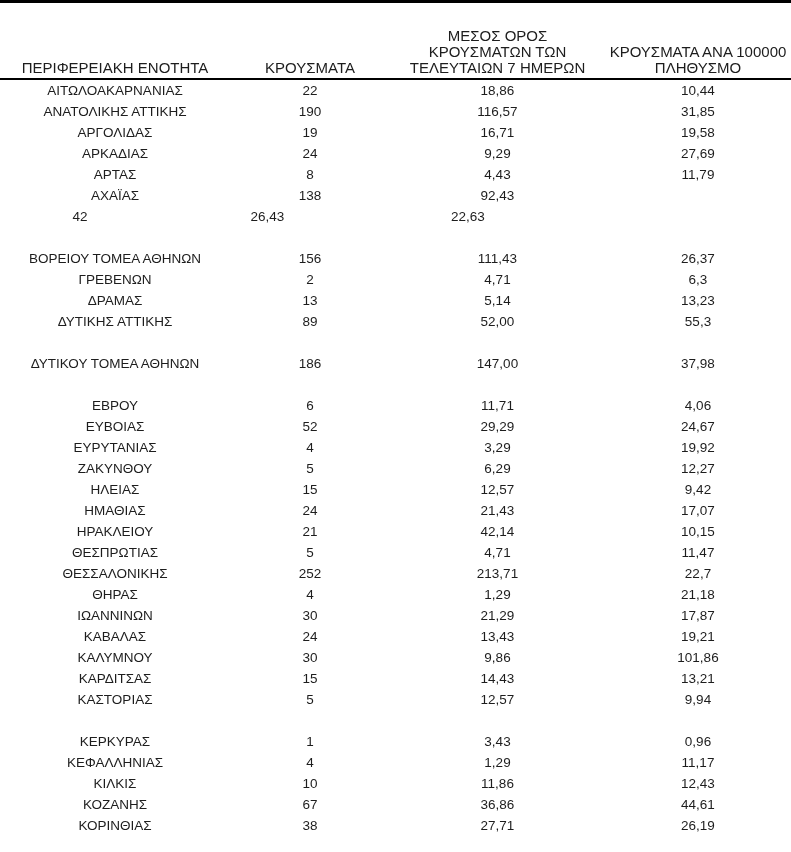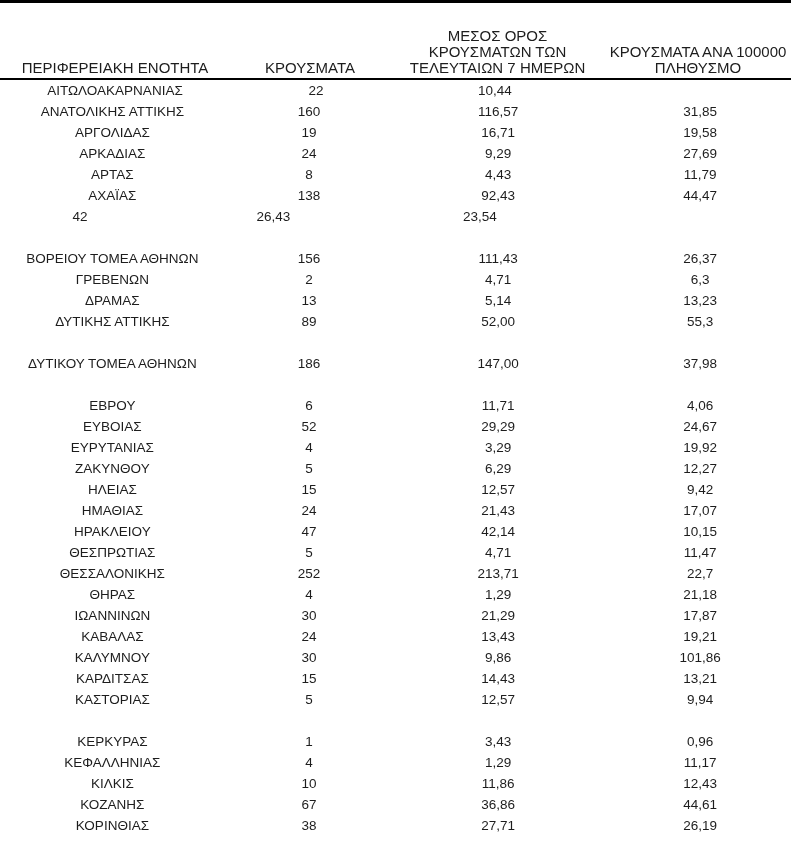--- a/index.html
+++ b/index.html
@@ -39,21 +39,20 @@
     background: #000000;
   }
   .c0 { width: 230px; }
   .c1 { width: 160px; }
   .c2 { width: 215px; }
   .c3 { width: 186px; text-align: center; }
   .row {
     display: flex;
     height: 21px;
     align-items: center;
-    gap: 6px;
   }
   .row.spacer { }
   .cell {
     text-align: center;
     font-size: 13.5px;
     line-height: 16px;
     box-sizing: border-box;
   }
 </style>
 </head>
@@ -71,25 +70,26 @@
     <div class="hcell c3">ΚΡΟΥΣΜΑΤΑ ΑΝΑ 100000
 ΠΛΗΘΥΣΜΟ</div>
   </div>
 
   <div class="header-rule"></div>
 
   <div>
       <div class="row">
         <div class="cell c0">ΑΙΤΩΛΟΑΚΑΡΝΑΝΙΑΣ</div>
         <div class="cell c1">22</div>
+        <div class="cell c2">18,86</div>
         <div class="cell c3">10,44</div>
       </div>
       <div class="row">
         <div class="cell c0">ΑΝΑΤΟΛΙΚΗΣ ΑΤΤΙΚΗΣ</div>
-        <div class="cell c1">160</div>
+        <div class="cell c1">190</div>
         <div class="cell c2">116,57</div>
         <div class="cell c3">31,85</div>
       </div>
       <div class="row">
         <div class="cell c0">ΑΡΓΟΛΙΔΑΣ</div>
         <div class="cell c1">19</div>
         <div class="cell c2">16,71</div>
         <div class="cell c3">19,58</div>
       </div>
       <div class="row">
@@ -101,26 +101,25 @@
       <div class="row">
         <div class="cell c0">ΑΡΤΑΣ</div>
         <div class="cell c1">8</div>
         <div class="cell c2">4,43</div>
         <div class="cell c3">11,79</div>
       </div>
       <div class="row">
         <div class="cell c0">ΑΧΑΪΑΣ</div>
         <div class="cell c1">138</div>
         <div class="cell c2">92,43</div>
-        <div class="cell c3">44,47</div>
       </div>
       <div class="row">
         <div class="cell c1">42</div>
         <div class="cell c2">26,43</div>
-        <div class="cell c3">23,54</div>
+        <div class="cell c3">22,63</div>
       </div>
       <div class="row spacer"></div>
       <div class="row">
         <div class="cell c0">ΒΟΡΕΙΟΥ ΤΟΜΕΑ ΑΘΗΝΩΝ</div>
         <div class="cell c1">156</div>
         <div class="cell c2">111,43</div>
         <div class="cell c3">26,37</div>
       </div>
       <div class="row">
         <div class="cell c0">ΓΡΕΒΕΝΩΝ</div>
@@ -179,21 +178,21 @@
         <div class="cell c3">9,42</div>
       </div>
       <div class="row">
         <div class="cell c0">ΗΜΑΘΙΑΣ</div>
         <div class="cell c1">24</div>
         <div class="cell c2">21,43</div>
         <div class="cell c3">17,07</div>
       </div>
       <div class="row">
         <div class="cell c0">ΗΡΑΚΛΕΙΟΥ</div>
-        <div class="cell c1">47</div>
+        <div class="cell c1">21</div>
         <div class="cell c2">42,14</div>
         <div class="cell c3">10,15</div>
       </div>
       <div class="row">
         <div class="cell c0">ΘΕΣΠΡΩΤΙΑΣ</div>
         <div class="cell c1">5</div>
         <div class="cell c2">4,71</div>
         <div class="cell c3">11,47</div>
       </div>
       <div class="row">

